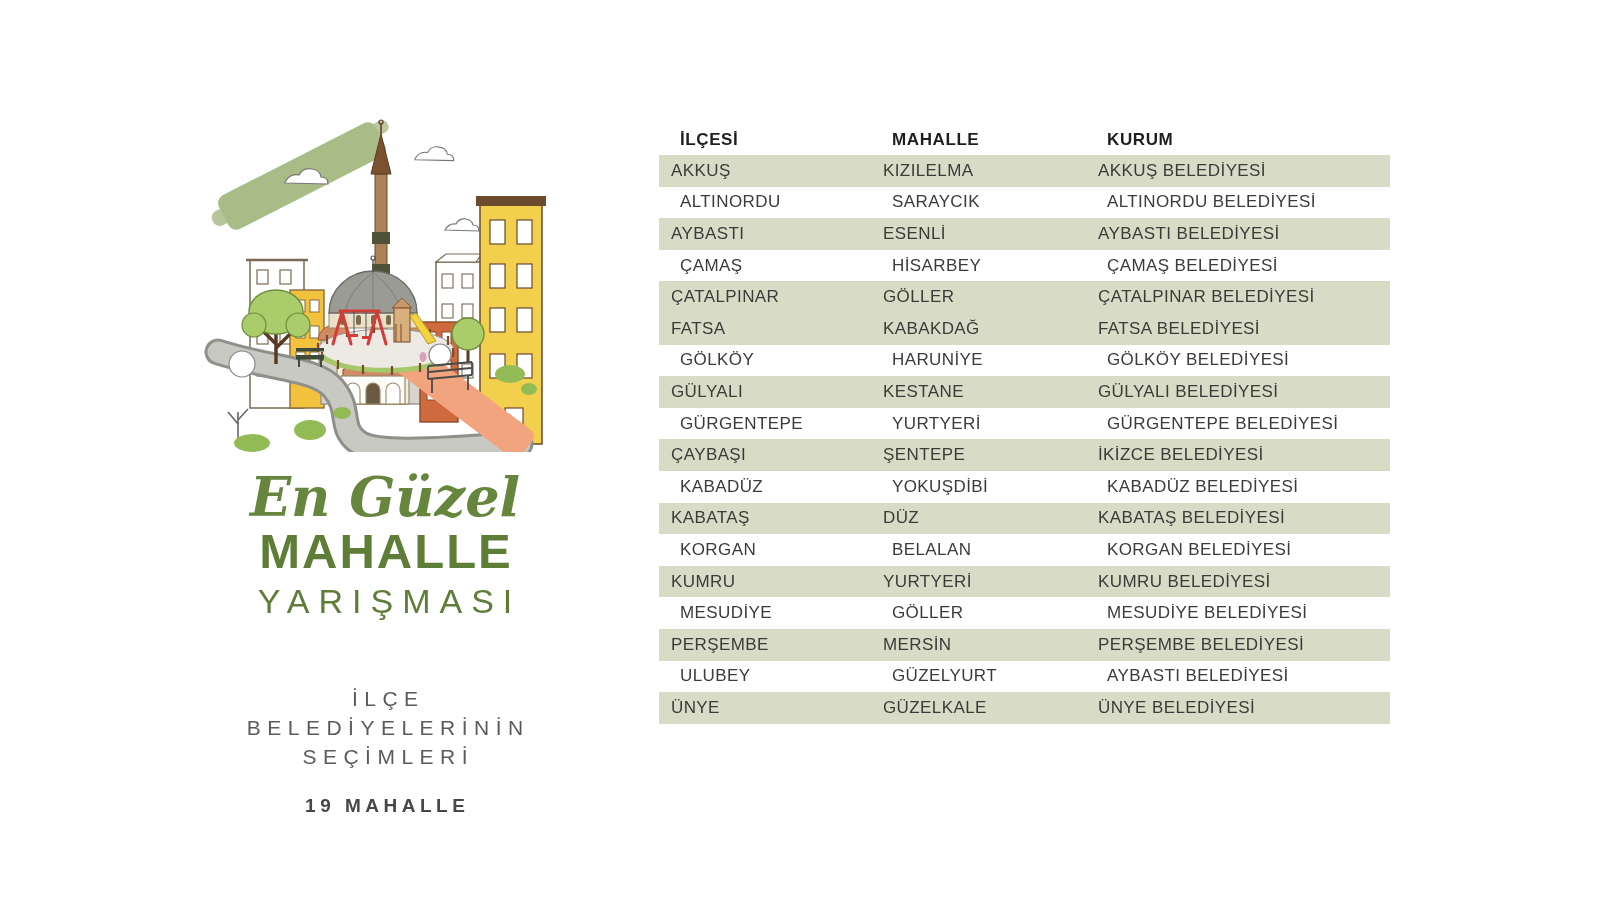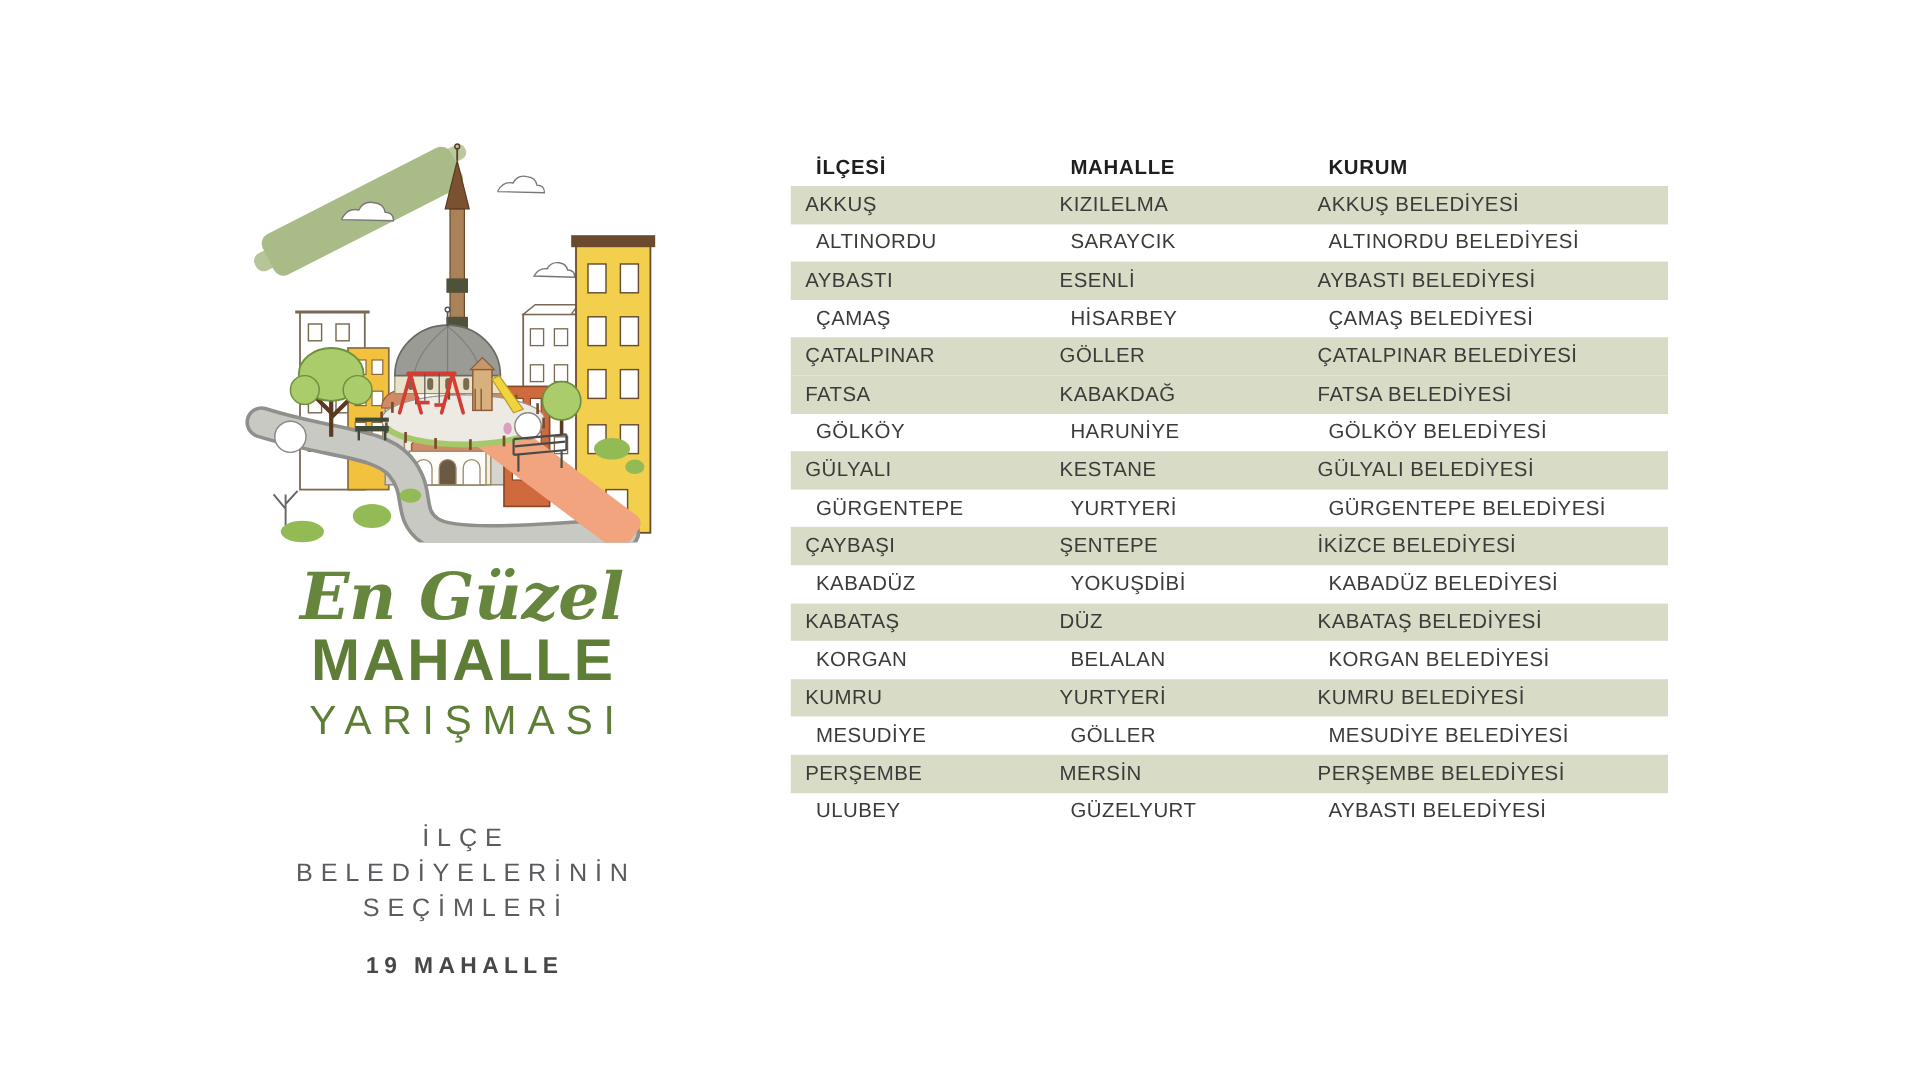--- a/index.html
+++ b/index.html
@@ -354,14 +354,19 @@
     <div>MERSİN</div>
     <div>PERŞEMBE BELEDİYESİ</div>
   </div>
 
   <div class="t-row">
     <div>ULUBEY</div>
     <div>GÜZELYURT</div>
     <div>AYBASTI BELEDİYESİ</div>
   </div>
 
+  <div class="t-row shaded">
+    <div>ÜNYE</div>
+    <div>GÜZELKALE</div>
+    <div>ÜNYE BELEDİYESİ</div>
+  </div>
 </div>
 </div>
 
 </body></html>

